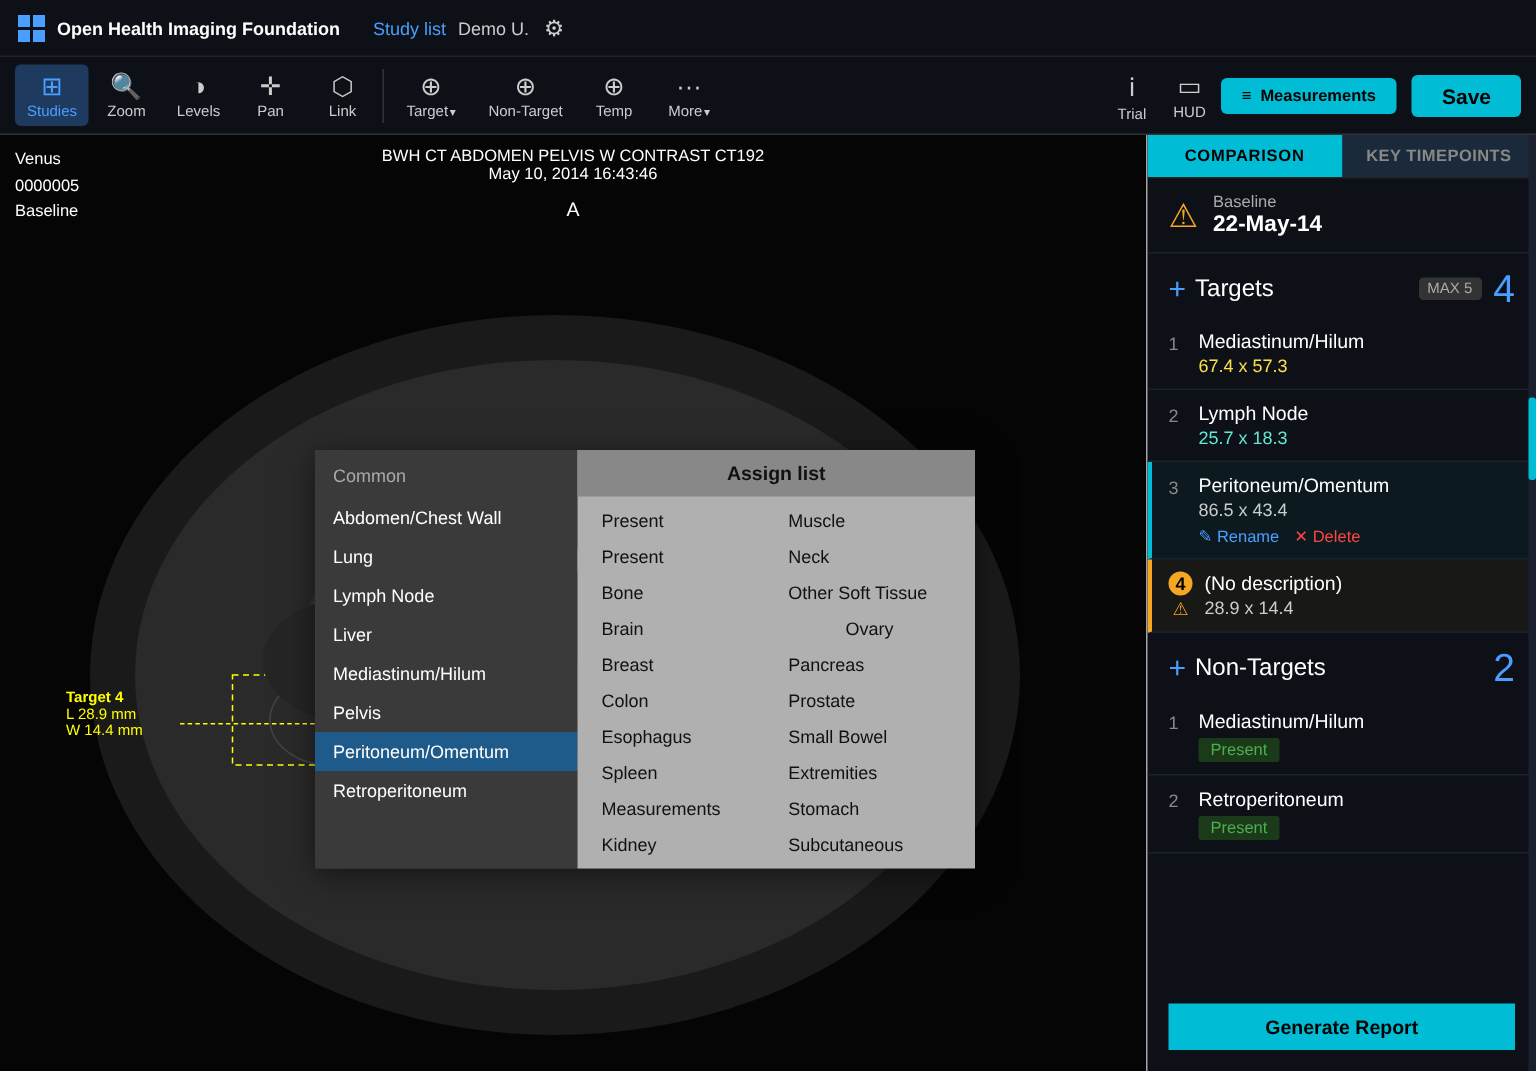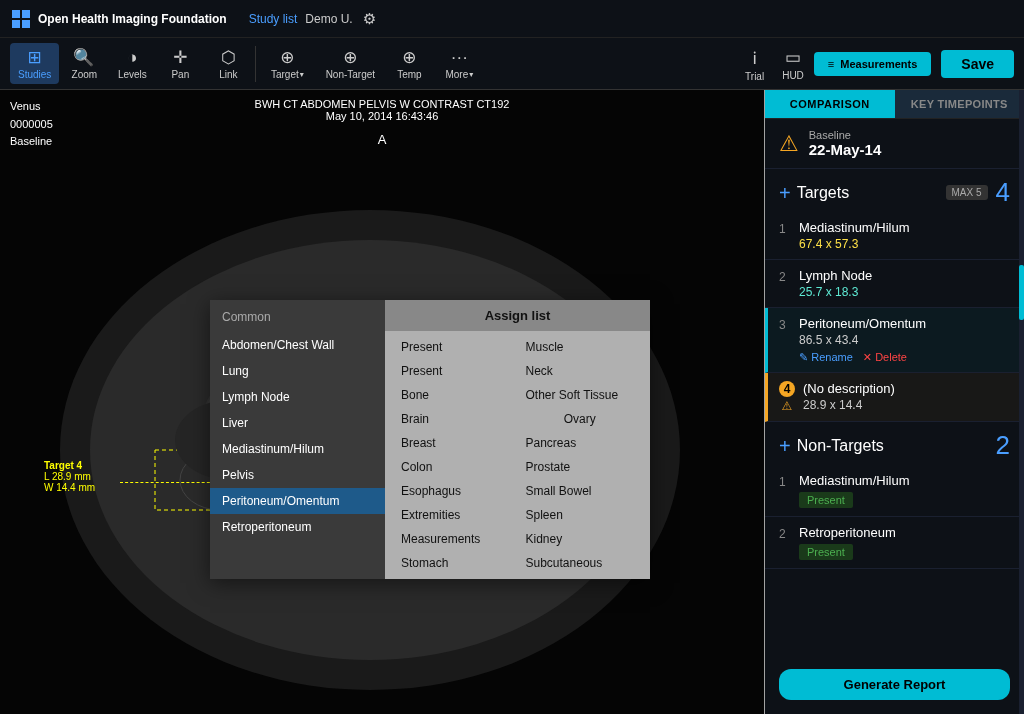--- a/index.html
+++ b/index.html
@@ -172,25 +172,25 @@
           <button style="padding:5px 8px;color:#111;font-size:12px;cursor:pointer;background:none;border:none;text-align:left;">Bone</button>
           <button style="padding:5px 8px;color:#111;font-size:12px;cursor:pointer;background:none;border:none;text-align:left;">Other Soft Tissue</button>
           <button style="padding:5px 8px;color:#111;font-size:12px;cursor:pointer;background:none;border:none;text-align:left;">Brain</button>
           <button style="padding:5px 8px;color:#111;font-size:12px;cursor:pointer;background:none;border:none;text-align:center;">Ovary</button>
           <button style="padding:5px 8px;color:#111;font-size:12px;cursor:pointer;background:none;border:none;text-align:left;">Breast</button>
           <button style="padding:5px 8px;color:#111;font-size:12px;cursor:pointer;background:none;border:none;text-align:left;">Pancreas</button>
           <button style="padding:5px 8px;color:#111;font-size:12px;cursor:pointer;background:none;border:none;text-align:left;">Colon</button>
           <button style="padding:5px 8px;color:#111;font-size:12px;cursor:pointer;background:none;border:none;text-align:left;">Prostate</button>
           <button style="padding:5px 8px;color:#111;font-size:12px;cursor:pointer;background:none;border:none;text-align:left;">Esophagus</button>
           <button style="padding:5px 8px;color:#111;font-size:12px;cursor:pointer;background:none;border:none;text-align:left;">Small Bowel</button>
+          <button style="padding:5px 8px;color:#111;font-size:12px;cursor:pointer;background:none;border:none;text-align:left;">Spleen</button>
           <button style="padding:5px 8px;color:#111;font-size:12px;cursor:pointer;background:none;border:none;text-align:left;">Extremities</button>
-          <button style="padding:5px 8px;color:#111;font-size:12px;cursor:pointer;background:none;border:none;text-align:left;">Spleen</button>
           <button style="padding:5px 8px;color:#111;font-size:12px;cursor:pointer;background:none;border:none;text-align:left;">Measurements</button>
+          <button style="padding:5px 8px;color:#111;font-size:12px;cursor:pointer;background:none;border:none;text-align:left;">Stomach</button>
           <button style="padding:5px 8px;color:#111;font-size:12px;cursor:pointer;background:none;border:none;text-align:left;">Kidney</button>
-          <button style="padding:5px 8px;color:#111;font-size:12px;cursor:pointer;background:none;border:none;text-align:left;">Stomach</button>
           <button style="padding:5px 8px;color:#111;font-size:12px;cursor:pointer;background:none;border:none;text-align:left;">Subcutaneous</button>
         </div>
       </div>
     </div>
 
   </div>
 
   <div style="width:260px; background:#0d1117; border-left:1px solid #a3a3a3; display:flex; flex-direction:column; position:relative; overflow-y:auto;">
 
     <div style="display:flex; border-bottom:1px solid #222;">
@@ -274,21 +274,21 @@
         <div>
           <div style="color:#fff; font-size:13px;">Retroperitoneum</div>
           <div style="background:#1a3a1a;color:#4caf50;font-size:11px;padding:2px 8px;border-radius:2px;margin-top:4px;display:inline-block;">Present</div>
         </div>
       </div>
     </div>
 
     <div style="flex:1;"></div>
 
     <div style="padding:10px 14px 14px;">
-      <button style="width:100%;background:#00bcd4;border:none;color:#000;font-weight:700;padding:8px;border-radius:12px;cursor:pointer;font-size:13px;">Generate Report</button>
+      <button style="width:100%;background:#00bcd4;border:none;color:#000;font-weight:700;padding:8px;border-radius:0;cursor:pointer;font-size:13px;">Generate Report</button>
     </div>
 
     <div style="position:absolute;right:0;top:0;width:5px;height:100%;background:#1a2030;">
       <div style="width:5px;height:55px;background:#00bcd4;position:absolute;top:28%;border-radius:2px;"></div>
     </div>
   </div>
 
 </div>
 
 </body></html>

